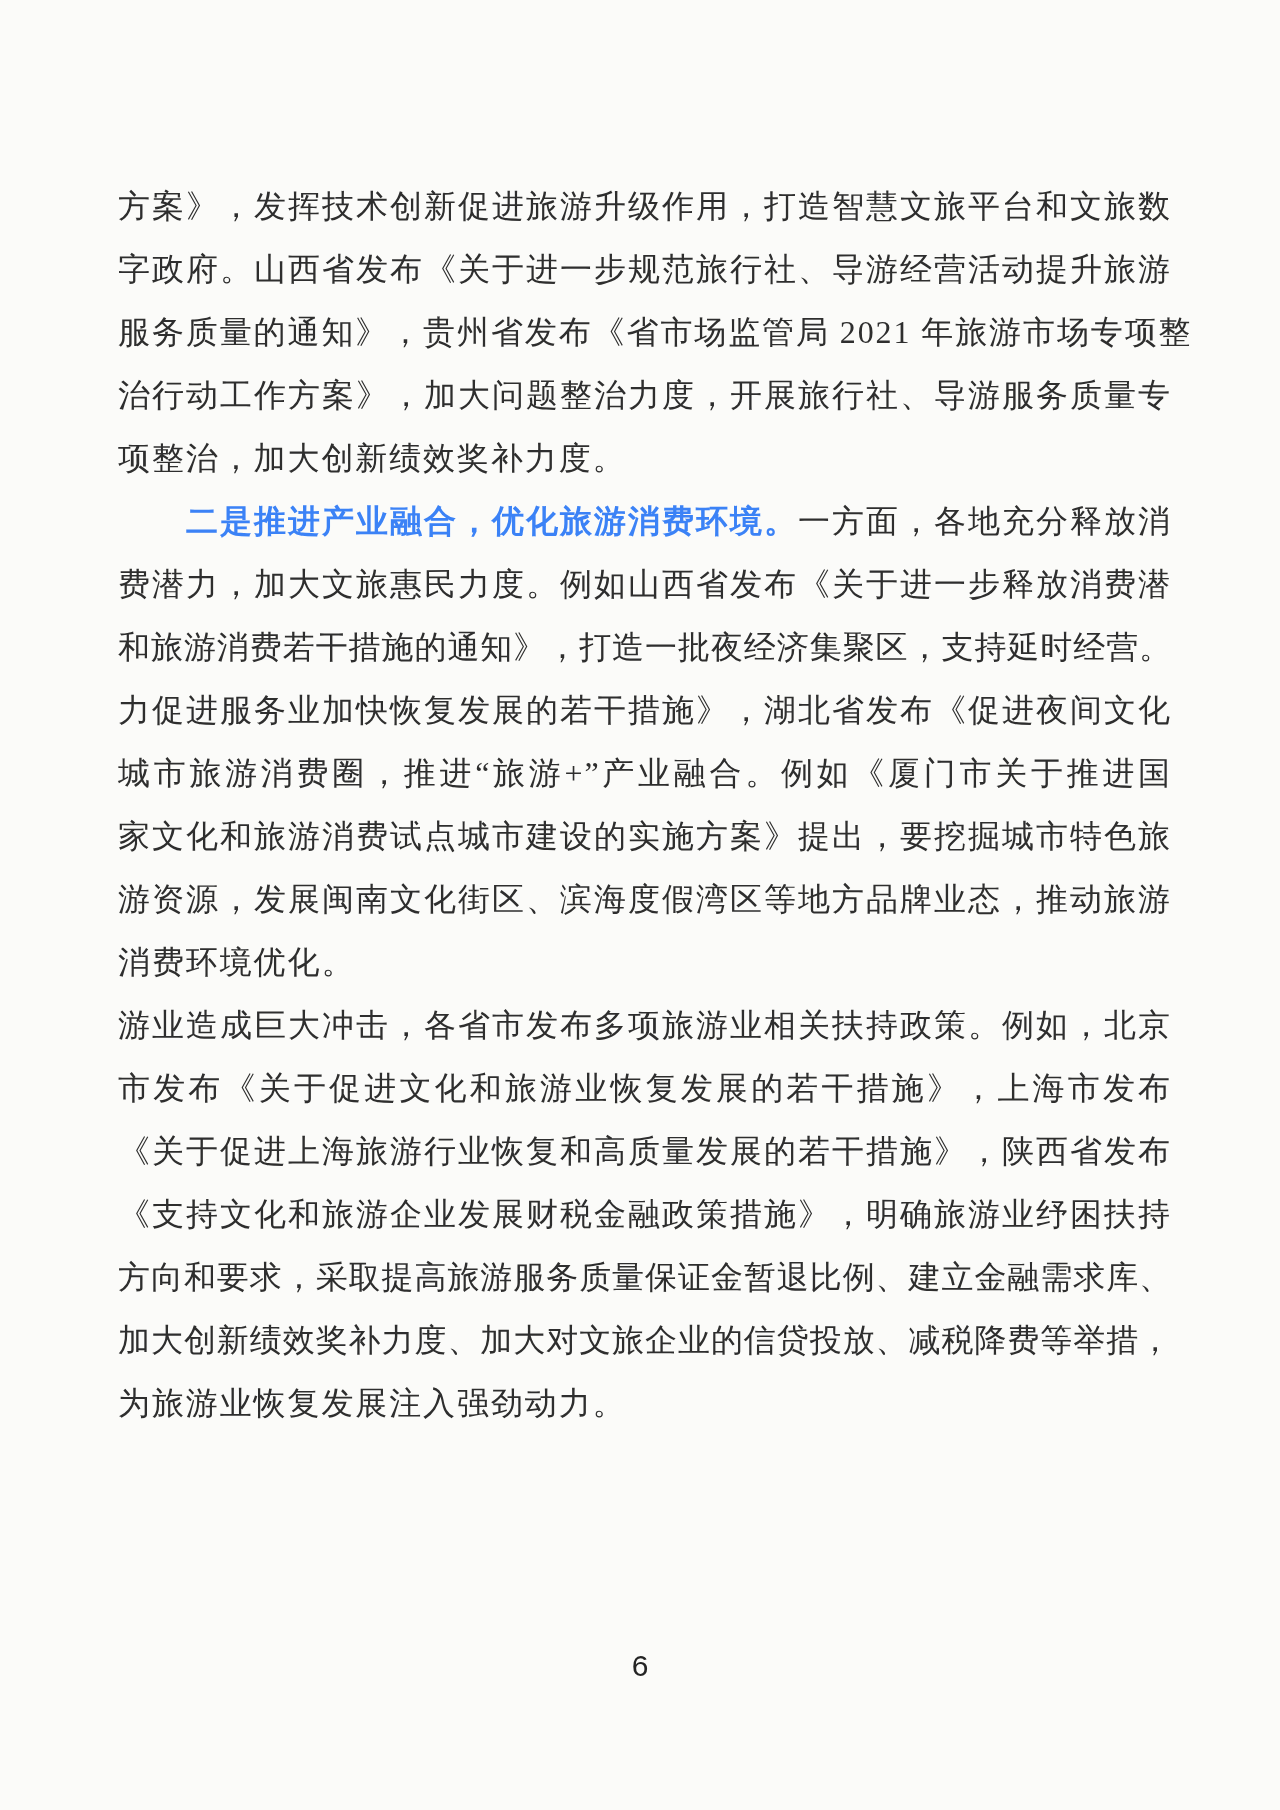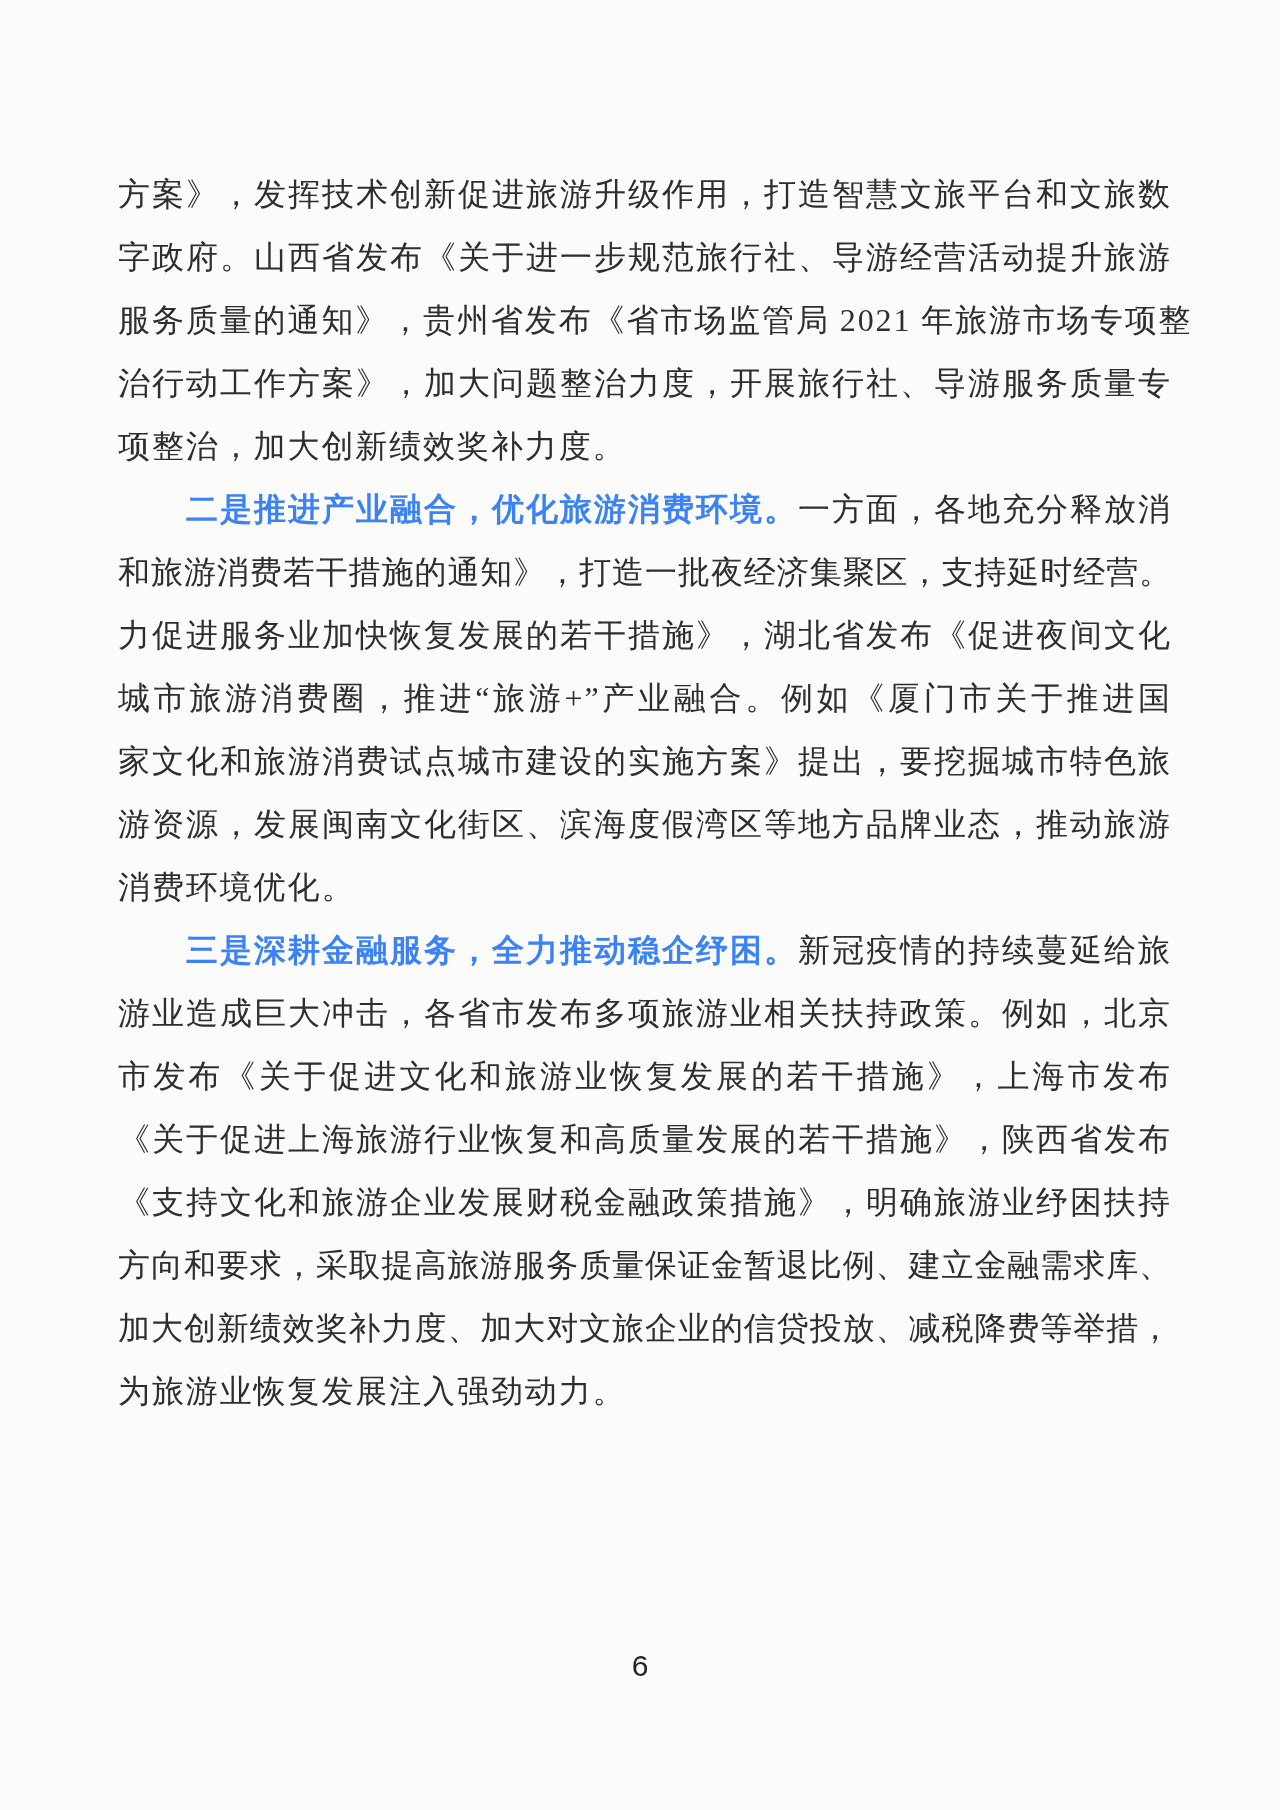--- a/index.html
+++ b/index.html
@@ -11,21 +11,21 @@
     position: relative;
     width: 1280px;
     height: 1810px;
     background: #fbfbf9;
     overflow: hidden;
     font-family: "Liberation Serif", "DejaVu Serif", serif;
   }
   .content {
     position: absolute;
     left: 118px;
-    top: 163px;
+    top: 175px;
     width: 1054px;
   }
   .para {
     margin: 0;
     padding: 0;
   }
   .line {
     height: 63px;
     line-height: 63px;
     font-size: 32px;
@@ -73,30 +73,30 @@
     <div class="para">
       <div class="line"><span>方案》，发挥技术创新促进旅游升级作用，打造智慧文旅平台和文旅数</span></div>
       <div class="line"><span>字政府。山西省发布《关于进一步规范旅行社、导游经营活动提升旅游</span></div>
       <div class="line"><span>服务质量的通知》，贵州省发布《省市场监管局 2021 年旅游市场专项整</span></div>
       <div class="line"><span>治行动工作方案》，加大问题整治力度，开展旅行社、导游服务质量专</span></div>
       <div class="line end"><span>项整治，加大创新绩效奖补力度。</span></div>
     </div>
 
     <div class="para">
       <div class="line ind"><b>二是推进产业融合，优化旅游消费环境。</b><span>一方面，各地充分释放消</span></div>
+      <div class="line"><span>费潜力，加大文旅惠民力度。例如山西省发布《关于进一步释放消费潜</span></div>
       <div class="line sq"><span>和旅游消费若干措施的通知》，打造一批夜经济集聚区，支持延时经营。</span></div>
       <div class="line"><span>力促进服务业加快恢复发展的若干措施》，湖北省发布《促进夜间文化</span></div>
       <div class="line"><span>城市旅游消费圈，推进“旅游+”产业融合。例如《厦门市关于推进国</span></div>
       <div class="line"><span>家文化和旅游消费试点城市建设的实施方案》提出，要挖掘城市特色旅</span></div>
       <div class="line"><span>游资源，发展闽南文化街区、滨海度假湾区等地方品牌业态，推动旅游</span></div>
       <div class="line end"><span>消费环境优化。</span></div>
     </div>
 
     <div class="para">
-      <div class="line ind"><b>三是深耕金融服务，全力推动稳企纾困。</b><span>新冠疫情的持续蔓延给旅</span></div>
       <div class="line"><span>游业造成巨大冲击，各省市发布多项旅游业相关扶持政策。例如，北京</span></div>
       <div class="line"><span>市发布《关于促进文化和旅游业恢复发展的若干措施》，上海市发布</span></div>
       <div class="line"><span>《关于促进上海旅游行业恢复和高质量发展的若干措施》，陕西省发布</span></div>
       <div class="line"><span>《支持文化和旅游企业发展财税金融政策措施》，明确旅游业纾困扶持</span></div>
       <div class="line sq"><span>方向和要求，采取提高旅游服务质量保证金暂退比例、建立金融需求库、</span></div>
       <div class="line sq"><span>加大创新绩效奖补力度、加大对文旅企业的信贷投放、减税降费等举措，</span></div>
       <div class="line end"><span>为旅游业恢复发展注入强劲动力。</span></div>
     </div>
 
 

